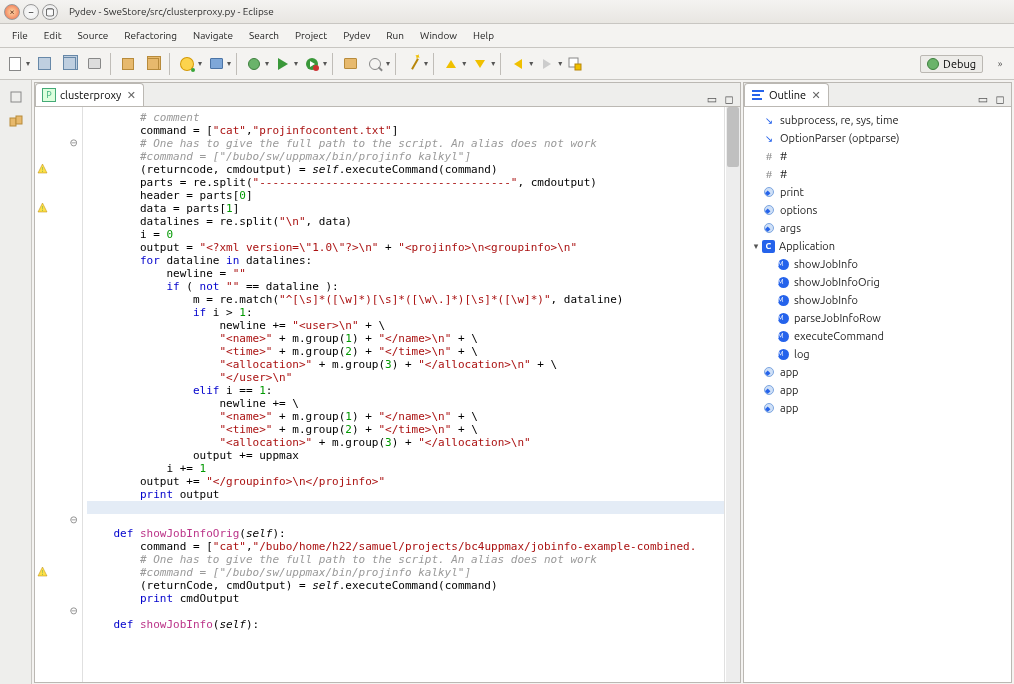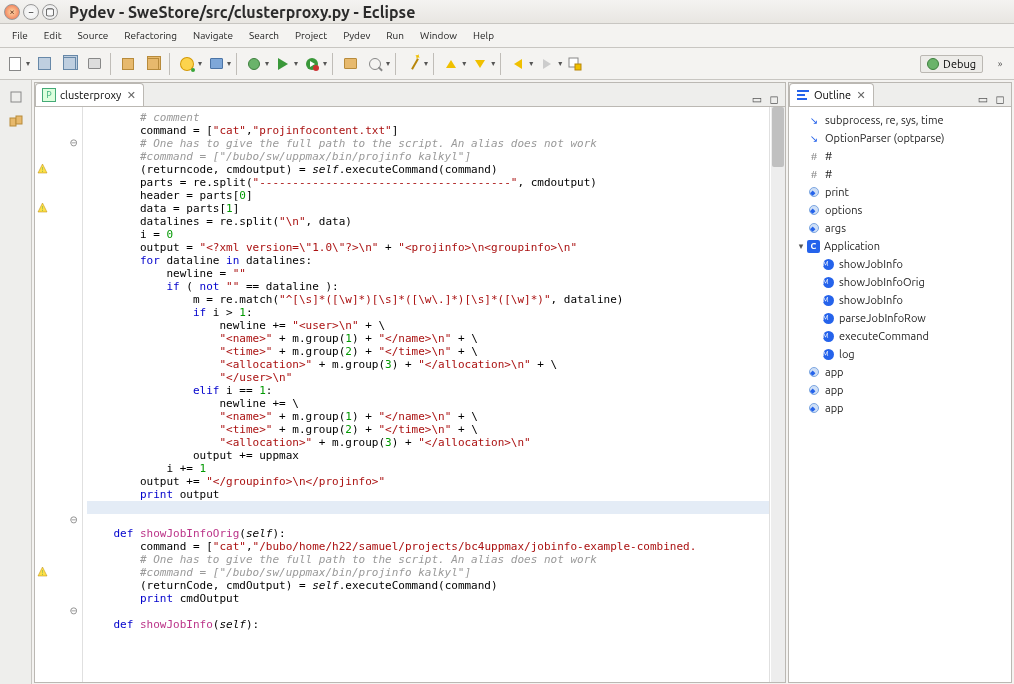--- a/index.html
+++ b/index.html
@@ -1,20 +1,20 @@
 <!DOCTYPE html>
 <html><head>
 <meta charset="utf-8">
 <style>
 * { margin:0; padding:0; box-sizing:border-box; }
 body { font-family:"Ubuntu",sans-serif; font-size:11px; width:1014px; height:684px; background:#f4f3f1; overflow:hidden; }
 .title-bar { height:24px; background:linear-gradient(#f4f3f1,#e8e6e2); display:flex; align-items:center; padding:0 4px; border-bottom:1px solid #c8c6c2; }
 .win-btn { width:16px; height:16px; border-radius:50%; border:1px solid #999; margin-right:3px; display:flex; align-items:center; justify-content:center; font-size:10px; background:radial-gradient(#fdfdfd,#e8e8e8); cursor:pointer; }
 .win-btn.close { background:radial-gradient(#fda,#e64); color:#521; }
-.title-text { margin-left:8px; font-size:16px; color:#2b2b2b; font-weight:bold; }
+.title-text { margin-left:8px; font-size:10px; color:#2b2b2b; font-weight:normal; }
 .menu-bar { height:24px; display:flex; align-items:center; padding:0 4px; background:#f4f3f1; border-bottom:1px solid #c8c6c2; }
 .menu-item { padding:2px 8px; color:#222; font-size:10px; cursor:pointer; }
 .tool-bar { height:32px; display:flex; align-items:center; padding:0 4px; background:#f4f3f1; border-bottom:1px solid #c8c6c2; gap:3px; }
 .tool-btn { width:22px; height:22px; border:1px solid transparent; border-radius:2px; display:flex; align-items:center; justify-content:center; cursor:pointer; }
 .tool-sep { width:2px; height:22px; border-left:1px solid #c0bdb8; margin:0 2px; }
 .chev { font-size:8px; color:#555; margin-left:-3px; }
 .ic-new { background:#fff; border:1px solid #888; width:12px; height:14px; }
 .ic-save { background:#bfcfe0; border:1px solid #6788a8; width:13px; height:13px; }
 .ic-save-all { background:#bfcfe0; border:1px solid #6788a8; width:13px; height:13px; box-shadow:1px -1px 0 #bfcfe0,1px -1px 0 1px #6788a8; }
 .ic-print { background:#ddd; border:1px solid #888; width:13px; height:11px; border-radius:1px; }
@@ -61,21 +61,21 @@
 .code-area .str { color:#aa1111; }
 .code-area .cmt { color:#9a9a9a; font-style:italic; }
 .code-area .num { color:#009900; }
 .code-area .fn { color:#bb3388; }
 .code-area .slf { color:#000; font-style:italic; }
 .highlight-line { background:#e4ecf6; display:block; width:100%; }
 .overview-ruler { width:16px; background:#fff; border-left:1px solid #e0e0e0; position:relative; }
 .ovr-scroll { position:absolute; top:0; right:0; width:14px; height:100%; background:#ededed; }
 .ovr-thumb { position:absolute; right:1px; width:12px; height:60px; top:0; background:#c0c0c0; border-radius:2px; }
 
-.outline-pane { width:224px; display:flex;flex-direction:column;background:#fff;border:1px solid #bbb8b3;margin:2px 2px 2px 1px; }
+.outline-pane { width:269px; display:flex;flex-direction:column;background:#fff;border:1px solid #bbb8b3;margin:2px 2px 2px 1px; }
 .outline-tabs { height:24px;display:flex;align-items:flex-end;background:#eeeeec;border-bottom:1px solid #bbb8b3; }
 .outline-toolbar { height:28px;display:flex;align-items:center;justify-content:flex-end;gap:6px;padding:0 6px;border-bottom:1px solid #e4e2de; }
 .ot-btn { width:18px;height:18px;cursor:pointer;display:flex;align-items:center;justify-content:center;color:#555; }
 .outline-tree { flex:1; overflow:auto; padding:4px 2px; font-size:11px; color:#222; }
 .tree-row { display:flex;align-items:center;height:18px;cursor:pointer; padding-left:4px; }
 .tree-row .tw { width:12px;text-align:center;color:#555;font-size:9px; }
 .tree-ic { width:14px;height:14px;margin-right:4px;display:flex;align-items:center;justify-content:center;font-size:10px;border-radius:2px; }
 .ic-import { color:#2563eb; }
 .ic-hash { color:#888; }
 .ic-var { color:#2563eb;border:1px solid #7da6e0;border-radius:50%;width:10px;height:10px;background:#cfe0f7;font-size:7px; }

